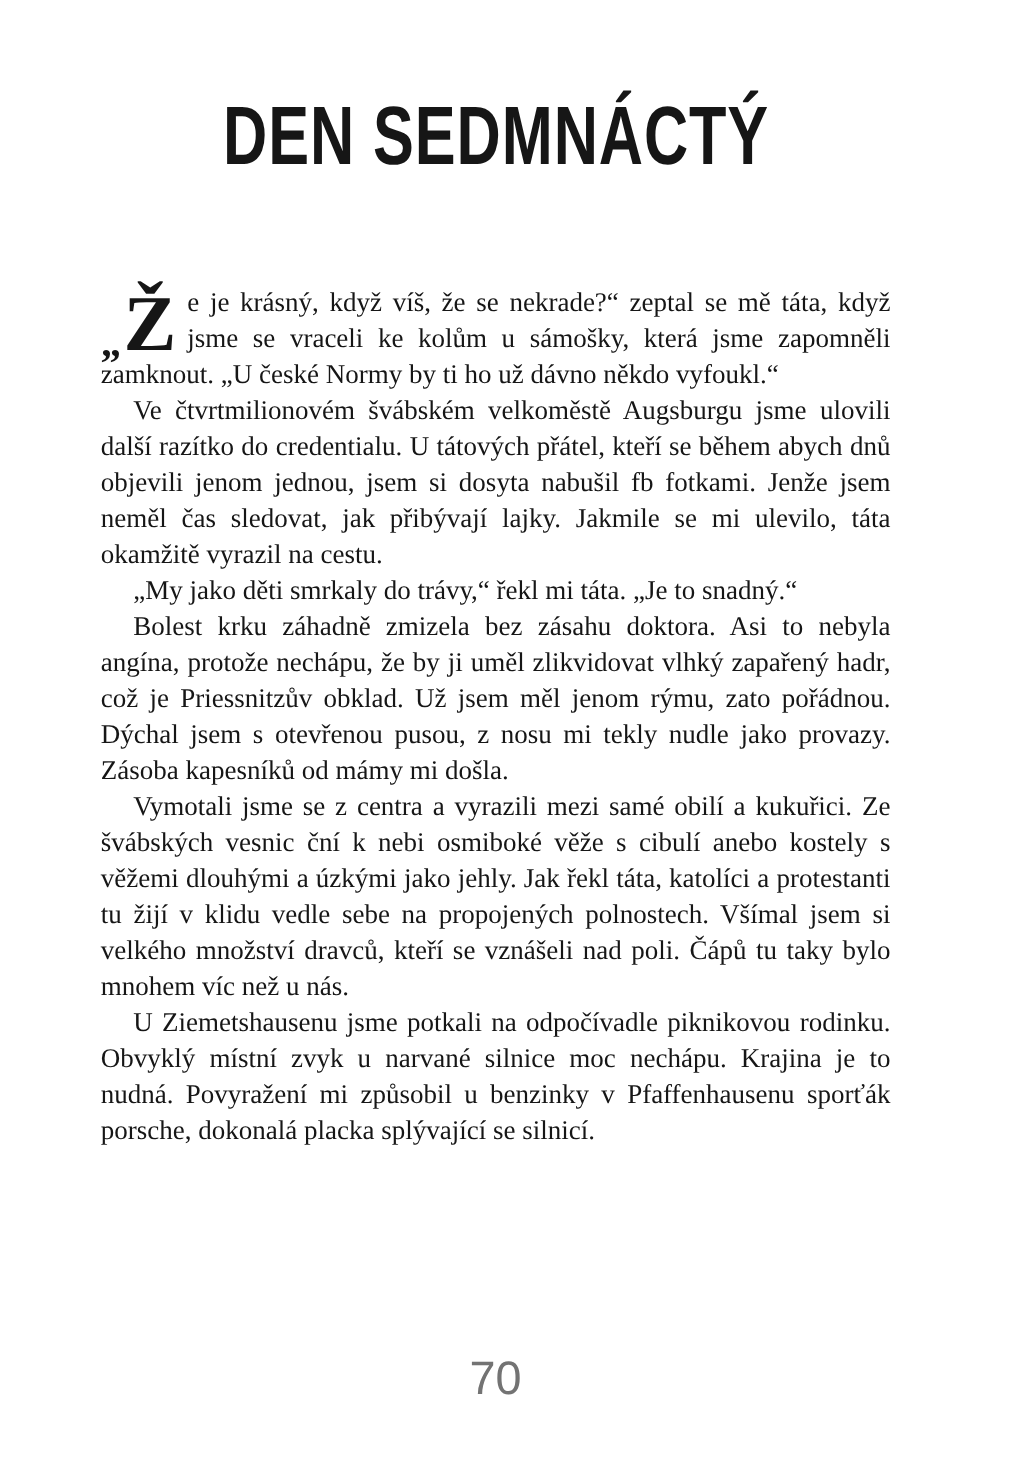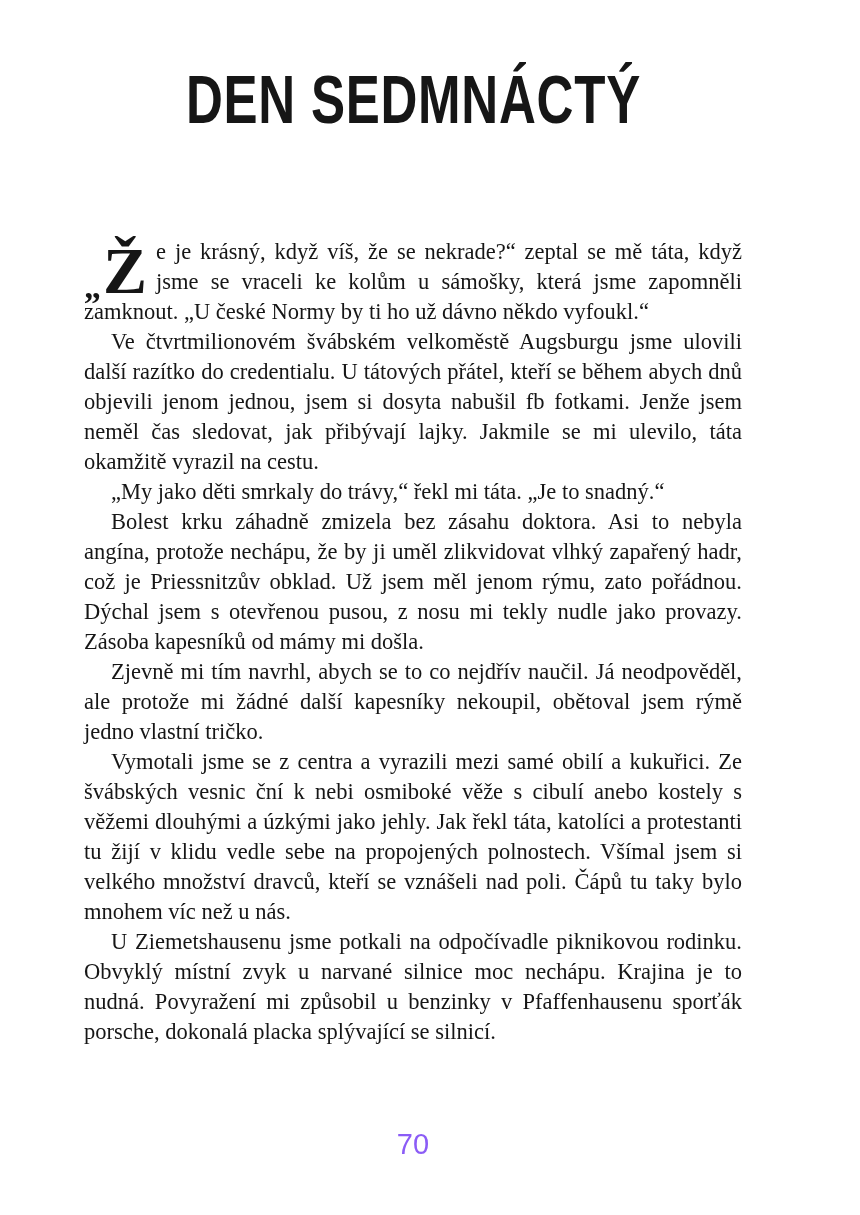--- a/index.html
+++ b/index.html
@@ -10,21 +10,21 @@
   .page {
     position: relative;
     width: 860px;
     height: 1215px;
     background: #ffffff;
     color: #1a1a1a;
     overflow: hidden;
   }
   .chapter-title {
     position: absolute;
-    top: 60px;
+    top: 74px;
     left: 84px;
     width: 658px;
     text-align: center;
     white-space: nowrap;
   }
   .chapter-title .title-inner {
     display: inline-block;
     font-family: "Liberation Sans", sans-serif;
     font-weight: bold;
     font-size: 69px;
@@ -68,22 +68,22 @@
     font-size: 66px;
     line-height: 52px;
   }
   .page-number {
     position: absolute;
     top: 1128px;
     left: 84px;
     width: 658px;
     text-align: center;
     font-family: "Liberation Sans", sans-serif;
-    font-size: 29px;
-    color: #8b5cf6;
+    font-size: 39px;
+    color: #737373;
   }
 </style>
 </head>
 <body>
 
 <div class="page">
 
   <div class="chapter-title">
     <span class="title-inner">DEN SEDMNÁCTÝ</span>
   </div>
@@ -91,20 +91,19 @@
   <div class="body-text">
     <p class="first-para">
       <span class="dropcap">
         <span class="dc-quote">„</span>
         <span class="dc-letter">Ž</span>
       </span><span>e je krásný, když víš, že se nekrade?“ zeptal se mě táta, když jsme se vraceli ke kolům u sámošky, která jsme zapomněli zamknout. „U české Normy by ti ho už dávno někdo vyfoukl.“</span>
     </p>
     <p>Ve čtvrtmilionovém švábském velkoměstě Augsburgu jsme ulovili další razítko do credentialu. U tátových přátel, kteří se během abych dnů objevili jenom jednou, jsem si dosyta nabušil fb fotkami. Jenže jsem neměl čas sledovat, jak přibývají lajky. Jakmile se mi ulevilo, táta okamžitě vyrazil na cestu.</p>
     <p>„My jako děti smrkaly do trávy,“ řekl mi táta. „Je to snadný.“</p>
     <p>Bolest krku záhadně zmizela bez zásahu doktora. Asi to nebyla angína, protože nechápu, že by ji uměl zlikvidovat vlhký zapařený hadr, což je Priessnitzův obklad. Už jsem měl jenom rýmu, zato pořádnou. Dýchal jsem s otevřenou pusou, z nosu mi tekly nudle jako provazy. Zásoba kapesníků od mámy mi došla.</p>
-    <p>Zjevně mi tím navrhl, abych se to co nejdřív naučil. Já neodpověděl, ale protože mi žádné další kapesníky nekoupil, obětoval jsem rýmě jedno vlastní tričko.</p>
     <p>Vymotali jsme se z centra a vyrazili mezi samé obilí a kukuřici. Ze švábských vesnic ční k nebi osmiboké věže s cibulí anebo kostely s věžemi dlouhými a úzkými jako jehly. Jak řekl táta, katolíci a protestanti tu žijí v klidu vedle sebe na propojených polnostech. Všímal jsem si velkého množství dravců, kteří se vznášeli nad poli. Čápů tu taky bylo mnohem víc než u nás.</p>
     <p>U Ziemetshausenu jsme potkali na odpočívadle piknikovou rodinku. Obvyklý místní zvyk u narvané silnice moc nechápu. Krajina je to nudná. Povyražení mi způsobil u benzinky v Pfaffenhausenu sporťák porsche, dokonalá placka splývající se silnicí.</p>
   </div>
 
   <div class="page-number">70</div>
 
 </div>
 
 </body></html>

